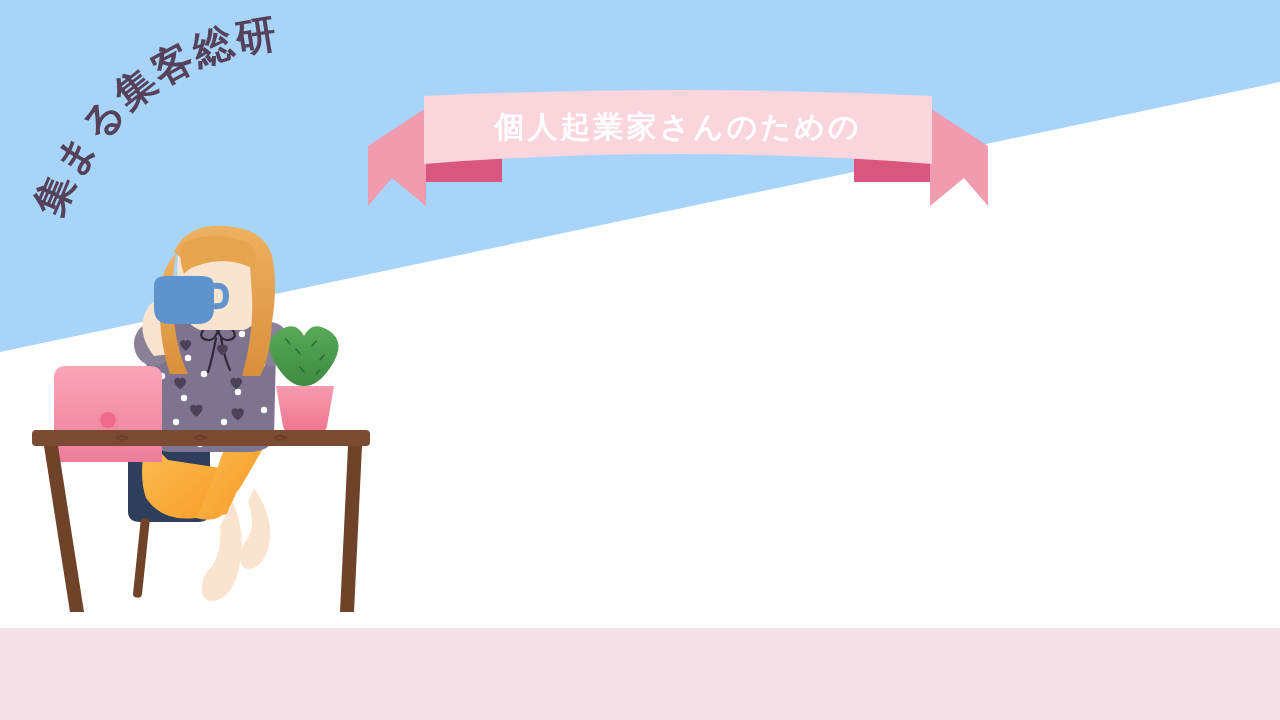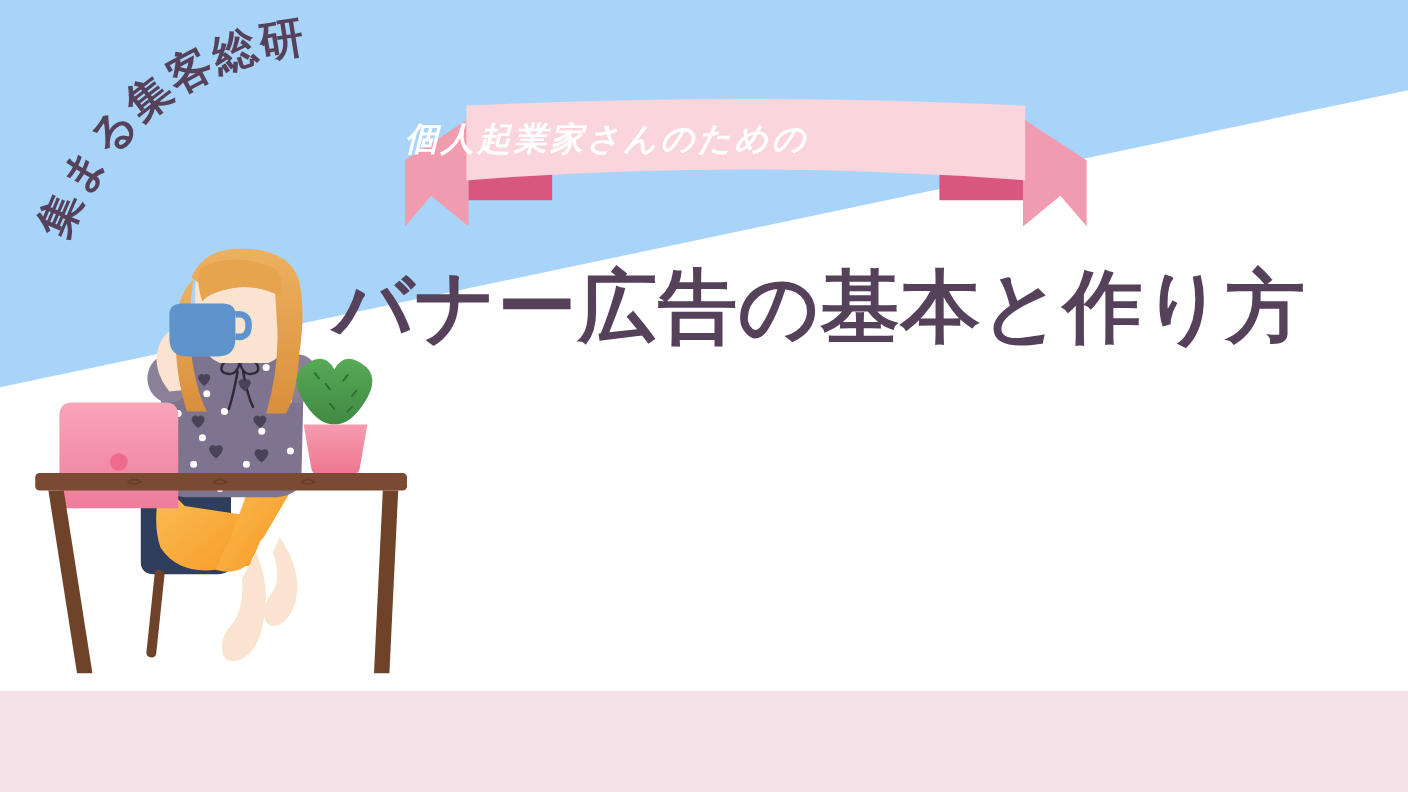--- a/index.html
+++ b/index.html
@@ -47,27 +47,27 @@
     left: 368px;
     top: 78px;
     width: 620px;
     height: 140px;
   }
   .ribbon-label {
     position: absolute;
     left: 0;
     top: 26px;
     width: 620px;
+    text-align: center;
     font-size: 30px;
     font-weight: 700;
     color: #ffffff;
     letter-spacing: 3px;
     line-height: 46px;
     white-space: nowrap;
-    font-style: italic;
   }
 
   
   .headline {
     position: absolute;
     left: 280px;
     top: 236px;
     width: 930px;
     text-align: center;
   }
@@ -271,18 +271,17 @@
 
       <polygon points="620,68 562,30 562,128 596,100 620,128" fill="#F09BAE"></polygon>
       <polygon points="562,68 486,68 486,104 562,104" fill="#D9567E"></polygon>
 
       <path d="M56,18 Q310,6 564,18 L564,86 Q310,66 56,86 Z" fill="#FBD5DC"></path>
     </svg>
     <div class="ribbon-label">個人起業家さんのための</div>
   </div>
 
   <div class="headline">
-    <div class="title-main">バナー広告の基本と作り方</div>
   </div>
 
   <div class="bottom-band"></div>
 
 </div>
 
 </body></html>

